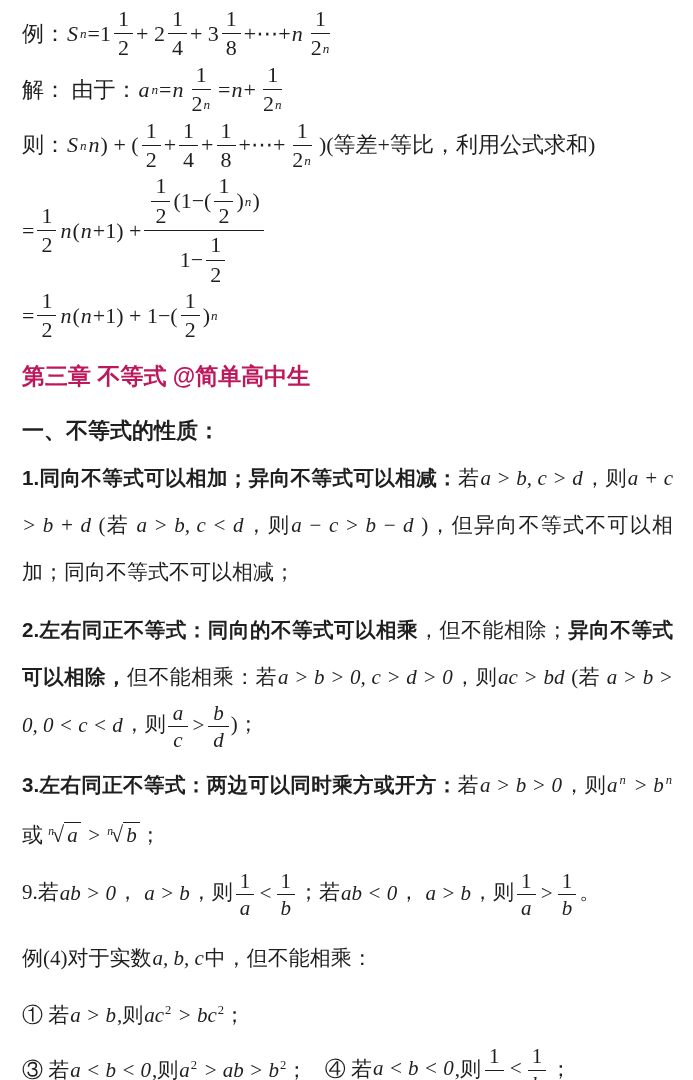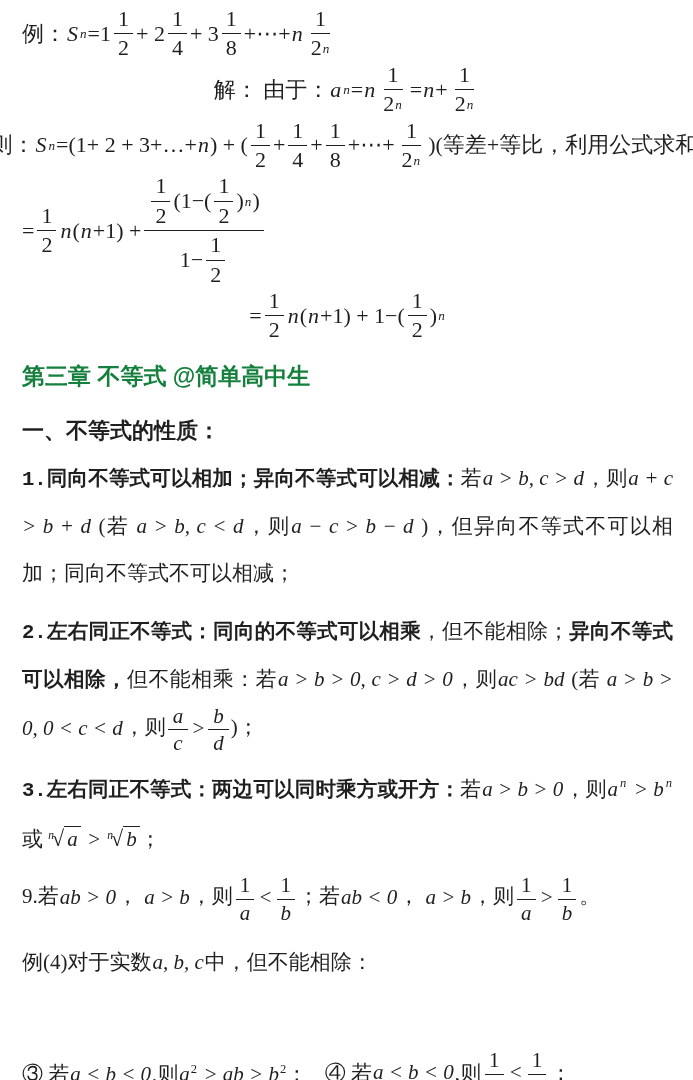--- a/index.html
+++ b/index.html
@@ -17,27 +17,27 @@
     font-size: 21px;
   }
   
   .math {
     display: flex; align-items: center;
     min-height: 48px;
     margin: 0;
     font-size: 22px;
     white-space: nowrap;
   }
-  .math.m2 { min-height: 54px; justify-content: center; }
+  .math.m2 { min-height: 54px; }
   .math.tall { min-height: 94px; }
   
   .tx { }
   .bd {
     font-weight: bold;
-    font-family: Liberation Mono, monospace;
+    font-family: Liberation Sans, sans-serif;
     font-size: 0.98em;
   }
   .mi {
     font-style: italic;
     padding: 0 1px;
   }
   sup.sp {
     font-size: 0.6em;
     vertical-align: 0.65em;
     line-height: 1;
@@ -185,21 +185,20 @@
           <span class="fd">
             <span class="tx">2</span>
             <sup class="sp"><span class="mi">n</span></sup>
           </span>
         </span>
       </div>
       <div class="math m2">
         <span class="tx">则： </span>
         <span class="mi">S</span>
         <sub class="sb"><span class="mi">n</span></sub>
-        <span class="tx">=(1+ 2 + 3+…+ </span>
         <span class="mi">n</span>
         <span class="tx">) + (</span>
         <span class="frac">
           <span class="fn">
             <span class="tx">1</span>
           </span>
           <span class="fd">
             <span class="tx">2</span>
           </span>
         </span>
@@ -301,21 +300,21 @@
           <span class="fn">
             <span class="tx">1</span>
           </span>
           <span class="fd">
             <span class="tx">2</span>
           </span>
         </span>
         <span class="tx">)</span>
         <sup class="sp"><span class="mi">n</span></sup>
       </div>
-      <div class="chapter" style="color: #15803d;"><span class="tx">第三章 不等式 @简单高中生</span></div>
+      <div class="chapter" style="color: #be185d;"><span class="tx">第三章 不等式 @简单高中生</span></div>
       <div class="section"><span class="tx">一、不等式的性质：</span></div>
       <div class="para"><span class="bd">1.同向不等式可以相加；异向不等式可以相减：</span><span class="tx">若</span><span class="mi">a &gt; b, c &gt; d</span><span class="tx">，则</span><span class="mi">a + c &gt; b + d</span><span class="tx"> (若 </span><span class="mi">a &gt; b, c &lt; d</span><span class="tx">，则</span><span class="mi">a − c &gt; b − d</span><span class="tx"> )，但异向不等式不可以相加；同向不等式不可以相减；</span></div>
       <div class="para"><span class="bd">2.左右同正不等式：同向的不等式可以相乘</span><span class="tx">，但不能相除；</span><span class="bd">异向不等式可以相除，</span><span class="tx">但不能相乘：若</span><span class="mi">a &gt; b &gt; 0, c &gt; d &gt; 0</span><span class="tx">，则</span><span class="mi">ac &gt; bd</span><span class="tx"> (若 </span><span class="mi">a &gt; b &gt; 0, 0 &lt; c &lt; d</span><span class="tx">，则</span><span class="frac">
           <span class="fn">
             <span class="mi">a</span>
           </span>
           <span class="fd">
             <span class="mi">c</span>
           </span>
         </span><span class="mi">&gt;</span><span class="frac">
@@ -349,22 +348,23 @@
             <span class="mi">a</span>
           </span>
         </span><span class="mi">&gt;</span><span class="frac">
           <span class="fn">
             <span class="tx">1</span>
           </span>
           <span class="fd">
             <span class="mi">b</span>
           </span>
         </span><span class="tx">。</span></div>
-      <div class="para intro"><span class="tx">例(4)对于实数</span><span class="mi">a, b, c</span><span class="tx">中，但不能相除：</span></div>
+      <div class="para intro"><span class="tx">例(4)对于实数</span><span class="mi">a, b, c</span><span class="tx">中，但不能相乘：</span></div>
       <div class="row2">
+        <div class="cell"><span class="tx">① 若</span><span class="mi">a &gt; b</span><span class="tx">,则</span><span class="mi">ac</span><sup class="sp"><span class="tx">2</span></sup><span class="mi"> &gt; bc</span><sup class="sp"><span class="tx">2</span></sup><span class="tx">；</span></div>
       </div>
       <div class="row2">
         <div class="cell"><span class="tx">③ 若</span><span class="mi">a &lt; b &lt; 0</span><span class="tx">,则</span><span class="mi">a</span><sup class="sp"><span class="tx">2</span></sup><span class="mi"> &gt; ab &gt; b</span><sup class="sp"><span class="tx">2</span></sup><span class="tx">；</span></div>
         <div class="cell"><span class="tx">④ 若</span><span class="mi">a &lt; b &lt; 0</span><span class="tx">,则</span><span class="frac">
             <span class="fn">
               <span class="tx">1</span>
             </span>
             <span class="fd">
               <span class="mi">a</span>
             </span>

